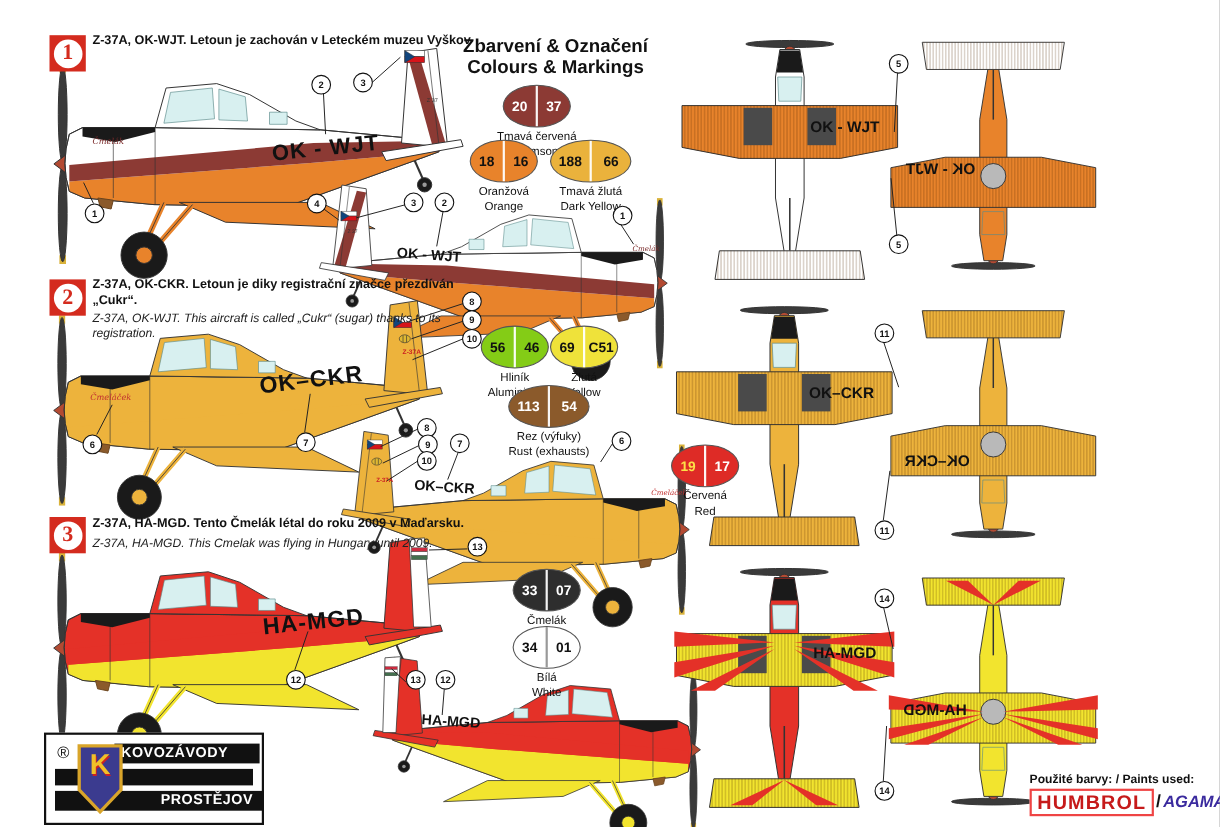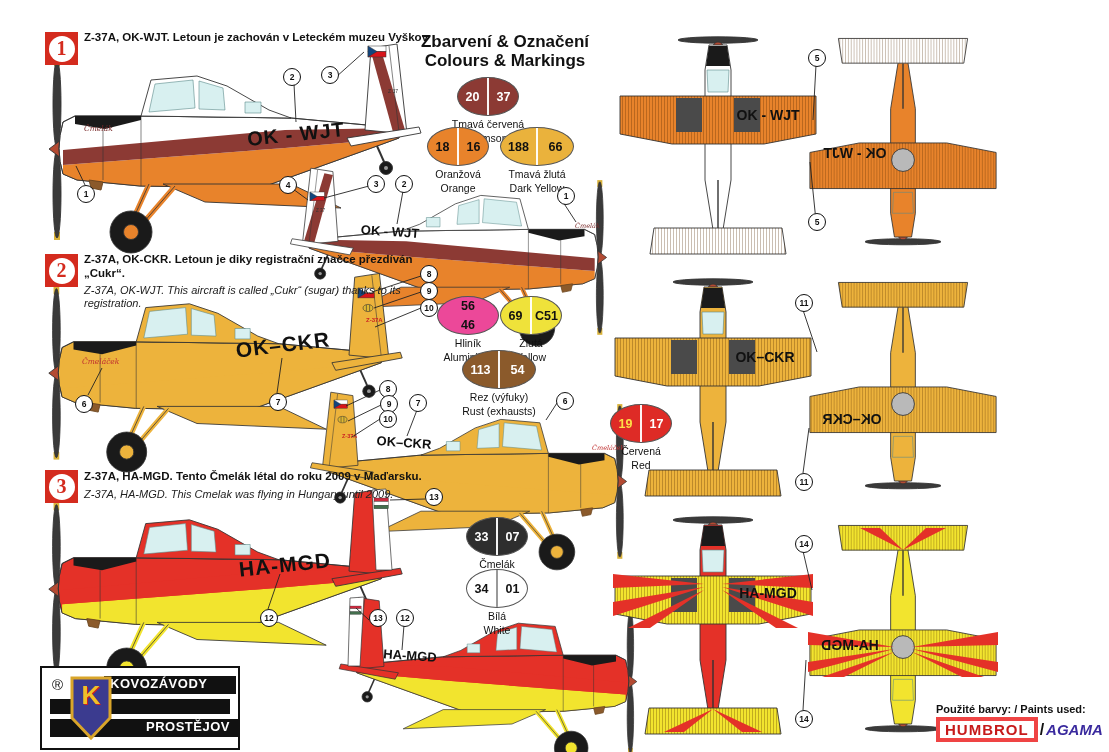--- a/index.html
+++ b/index.html
@@ -28,21 +28,21 @@
       display:flex;align-items:center;justify-content:center;font-size:8.5px;font-weight:bold;color:#111;z-index:5;}
   
   #logo{position:absolute;left:40px;top:666px;width:196px;height:80px;background:#fff;border:2px solid #111;}
   #logo .bar{position:absolute;background:#111;color:#fff;font-weight:bold;font-size:13px;letter-spacing:.5px;
              display:flex;align-items:flex-start;}
   #logo .reg{position:absolute;left:10px;top:8px;font-size:15px;color:#111;}
   
   #footer{position:absolute;left:936px;top:703px;width:166px;}
   #footer .lab{font-weight:bold;font-size:11px;color:#111;}
   #footer .row{display:flex;align-items:center;margin-top:2px;}
-  #footer .humbrol{border:4px solid #ef4444;color:#c61a1a;font-weight:bold;font-size:15px;letter-spacing:1px;padding:0 5px;background:#fff;}
+  #footer .humbrol{border:2px solid #ef4444;color:#c61a1a;font-weight:bold;font-size:18px;letter-spacing:1px;padding:0 5px;background:#fff;}
   #footer .slash{font-weight:bold;font-size:16px;color:#111;margin:0 2px;}
   #footer .agama{color:#3a2a9e;font-weight:bold;font-style:italic;font-size:15px;}
   svg text{font-family:"Liberation Sans",sans-serif;}
   .noseart{font-family:"DejaVu Serif",serif;font-style:italic;}
 </style>
 </head>
 <body>
 
 <div id="sheet">
 
@@ -289,21 +289,21 @@
   <div class="oval wide" style="background-color: rgb(234, 178, 60);">
         <span class="code" style="color: rgb(17, 17, 17);">188</span>
         <span class="sep"></span>
         <span class="code" style="color: rgb(17, 17, 17);">66</span>
       </div>
   <div class="sl">Tmavá žlutá</div>
       <div class="sl">Dark Yellow</div>
 </div>
 
 <div class="swatch" style="left:420px;top:296px">
-  <div class="oval" style="background-color: #ec4899; flex-direction: column;">
+  <div class="oval" style="background-color: #84cc16;">
         <span class="code" style="color: rgb(17, 17, 17);">56</span>
         <span class="sep"></span>
         <span class="code" style="color: rgb(17, 17, 17);">46</span>
       </div>
   <div class="sl">Hliník</div>
       <div class="sl">Aluminium</div>
 </div>
 
 <div class="swatch" style="left:483px;top:296px">
   <div class="oval" style="background-color: rgb(239, 226, 58);">

